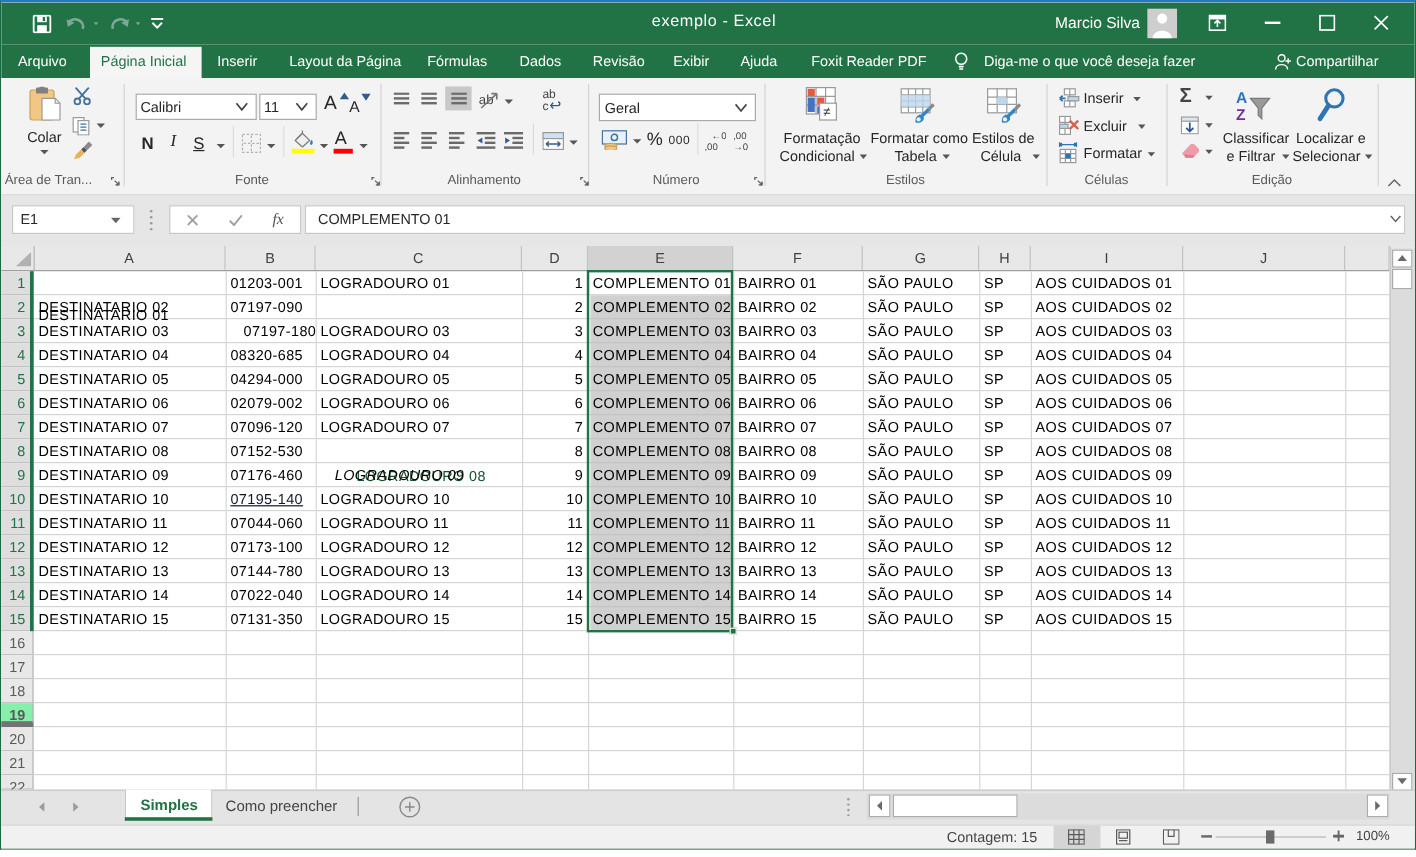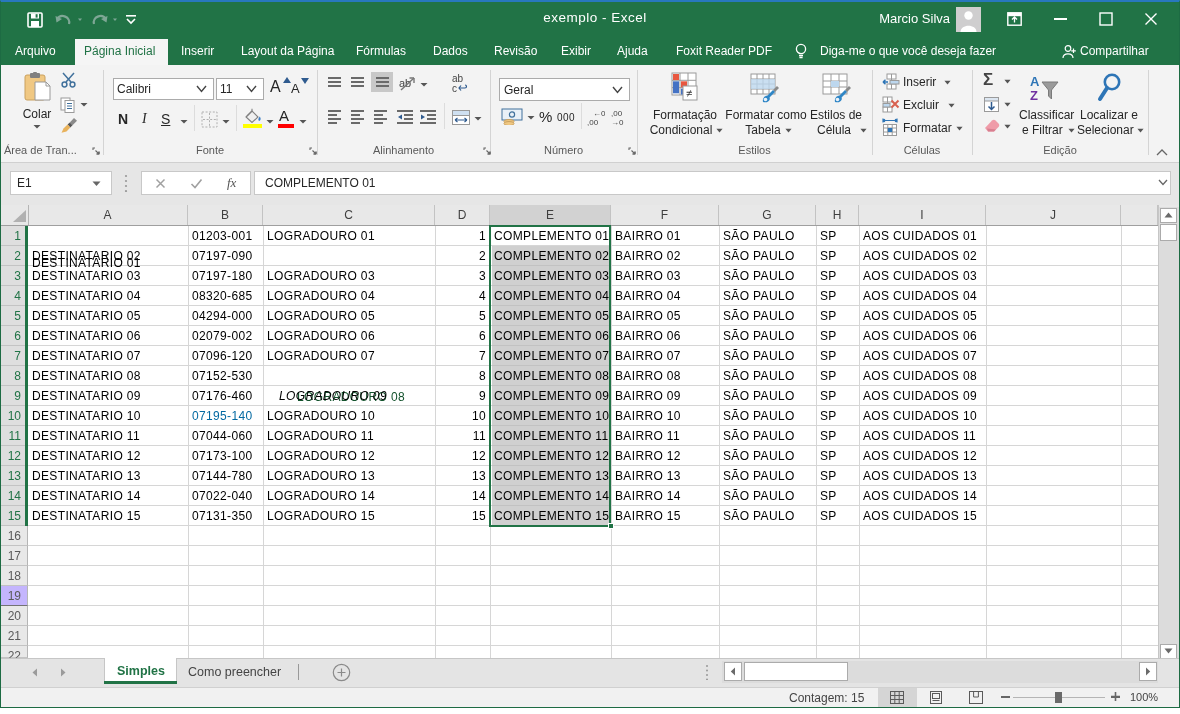--- a/index.html
+++ b/index.html
@@ -473,21 +473,21 @@
 <div class="abs" style="left:0px;top:484px;width:27px;height:20px;background:#dedede;border-bottom:1px solid #c3c3c3;border-right:1px solid #b5b5b5;color:#217346;font-size:12px;text-align:right;padding-right:6px;line-height:20px;">14</div>
 <div class="abs" style="left:27px;top:503px;width:1130px;height:1px;background:#d6d6d6;"></div>
 <div class="abs" style="left:0px;top:504px;width:27px;height:20px;background:#dedede;border-bottom:1px solid #c3c3c3;border-right:1px solid #b5b5b5;color:#217346;font-size:12px;text-align:right;padding-right:6px;line-height:20px;">15</div>
 <div class="abs" style="left:27px;top:523px;width:1130px;height:1px;background:#d6d6d6;"></div>
 <div class="abs" style="left:0px;top:524px;width:27px;height:20px;background:#e8e8e8;border-bottom:1px solid #c3c3c3;border-right:1px solid #b5b5b5;color:#5a5a5a;font-size:12px;text-align:right;padding-right:6px;line-height:20px;">16</div>
 <div class="abs" style="left:27px;top:543px;width:1130px;height:1px;background:#d6d6d6;"></div>
 <div class="abs" style="left:0px;top:544px;width:27px;height:20px;background:#e8e8e8;border-bottom:1px solid #c3c3c3;border-right:1px solid #b5b5b5;color:#5a5a5a;font-size:12px;text-align:right;padding-right:6px;line-height:20px;">17</div>
 <div class="abs" style="left:27px;top:563px;width:1130px;height:1px;background:#d6d6d6;"></div>
 <div class="abs" style="left:0px;top:564px;width:27px;height:20px;background:#e8e8e8;border-bottom:1px solid #c3c3c3;border-right:1px solid #b5b5b5;color:#5a5a5a;font-size:12px;text-align:right;padding-right:6px;line-height:20px;">18</div>
 <div class="abs" style="left:27px;top:583px;width:1130px;height:1px;background:#d6d6d6;"></div>
-<div class="abs" style="left:0px;top:584px;width:27px;height:20px;background:#c4b5fd;border-bottom:1px solid #737373;border-right:1px solid #b5b5b5;color:#5a5a5a;font-size:12px;text-align:right;padding-right:6px;line-height:20px;">19</div>
+<div class="abs" style="left:0px;top:584px;width:27px;height:20px;background:#86efac;border-bottom:5px solid #737373;border-right:1px solid #b5b5b5;color:#5a5a5a;font-size:12px;text-align:right;padding-right:6px;line-height:20px;font-weight:bold;">19</div>
 <div class="abs" style="left:27px;top:603px;width:1130px;height:1px;background:#d6d6d6;"></div>
 <div class="abs" style="left:0px;top:604px;width:27px;height:20px;background:#e8e8e8;border-bottom:1px solid #c3c3c3;border-right:1px solid #b5b5b5;color:#5a5a5a;font-size:12px;text-align:right;padding-right:6px;line-height:20px;">20</div>
 <div class="abs" style="left:27px;top:623px;width:1130px;height:1px;background:#d6d6d6;"></div>
 <div class="abs" style="left:0px;top:624px;width:27px;height:20px;background:#e8e8e8;border-bottom:1px solid #c3c3c3;border-right:1px solid #b5b5b5;color:#5a5a5a;font-size:12px;text-align:right;padding-right:6px;line-height:20px;">21</div>
 <div class="abs" style="left:27px;top:643px;width:1130px;height:1px;background:#d6d6d6;"></div>
 <div class="abs" style="left:0px;top:644px;width:27px;height:12px;background:#e8e8e8;border-bottom:1px solid #c3c3c3;border-right:1px solid #b5b5b5;color:#5a5a5a;font-size:12px;text-align:right;padding-right:6px;line-height:20px;">22</div>
 <div class="abs" style="left:24px;top:224px;width:3px;height:300px;background:#217346;"></div>
 <div class="abs" style="left:491px;top:244px;width:117px;height:280px;background:#d0d0d0;"></div>
 <div class="abs" style="left:491px;top:263px;width:117px;height:1px;background:#c2c2c2;"></div>
 <div class="abs" style="left:491px;top:283px;width:117px;height:1px;background:#c2c2c2;"></div>
@@ -513,21 +513,21 @@
 <div class="abs" style="left:858px;top:224px;width:127px;height:20px;color:#000;font-size:12px;letter-spacing:0.35px;line-height:20px;text-align:left;padding-left:4px;white-space:nowrap;overflow:hidden;">AOS CUIDADOS 01</div>
 <div class="abs" style="left:27px;top:244px;width:160px;height:20px;color:#000;font-size:12px;letter-spacing:0.35px;line-height:20px;text-align:left;padding-left:4px;white-space:nowrap;overflow:hidden;">DESTINATARIO 02</div>
 <div class="abs" style="left:187px;top:244px;width:75px;height:20px;color:#000;font-size:12px;letter-spacing:0.35px;line-height:20px;text-align:left;padding-left:4px;white-space:nowrap;overflow:hidden;">07197-090</div>
 <div class="abs" style="left:434px;top:244px;width:55px;height:20px;color:#000;font-size:12px;letter-spacing:0.35px;line-height:20px;text-align:right;padding-right:4px;white-space:nowrap;overflow:hidden;">2</div>
 <div class="abs" style="left:489px;top:244px;width:121px;height:20px;color:#000;font-size:12px;letter-spacing:0.35px;line-height:20px;text-align:left;padding-left:4px;white-space:nowrap;overflow:hidden;">COMPLEMENTO 02</div>
 <div class="abs" style="left:610px;top:244px;width:108px;height:20px;color:#000;font-size:12px;letter-spacing:0.35px;line-height:20px;text-align:left;padding-left:4px;white-space:nowrap;overflow:hidden;">BAIRRO 02</div>
 <div class="abs" style="left:718px;top:244px;width:97px;height:20px;color:#000;font-size:12px;letter-spacing:0.35px;line-height:20px;text-align:left;padding-left:4px;white-space:nowrap;overflow:hidden;">SÃO PAULO</div>
 <div class="abs" style="left:815px;top:244px;width:43px;height:20px;color:#000;font-size:12px;letter-spacing:0.35px;line-height:20px;text-align:left;padding-left:4px;white-space:nowrap;overflow:hidden;">SP</div>
 <div class="abs" style="left:858px;top:244px;width:127px;height:20px;color:#000;font-size:12px;letter-spacing:0.35px;line-height:20px;text-align:left;padding-left:4px;white-space:nowrap;overflow:hidden;">AOS CUIDADOS 02</div>
 <div class="abs" style="left:27px;top:264px;width:160px;height:20px;color:#000;font-size:12px;letter-spacing:0.35px;line-height:20px;text-align:left;padding-left:4px;white-space:nowrap;overflow:hidden;">DESTINATARIO 03</div>
-<div class="abs" style="left:187px;top:264px;width:75px;height:20px;color:#000;font-size:12px;letter-spacing:0.35px;line-height:20px;text-align:left;padding-left:4px;white-space:nowrap;overflow:hidden;">07197-180</div>
+<div class="abs" style="left:187px;top:264px;width:75px;height:20px;color:#000;font-size:12px;letter-spacing:0.35px;line-height:20px;text-align:left;padding-left:15px;white-space:nowrap;overflow:hidden;">07197-180</div>
 <div class="abs" style="left:262px;top:264px;width:172px;height:20px;color:#000;font-size:12px;letter-spacing:0.35px;line-height:20px;text-align:left;padding-left:4px;white-space:nowrap;overflow:hidden;">LOGRADOURO 03</div>
 <div class="abs" style="left:434px;top:264px;width:55px;height:20px;color:#000;font-size:12px;letter-spacing:0.35px;line-height:20px;text-align:right;padding-right:4px;white-space:nowrap;overflow:hidden;">3</div>
 <div class="abs" style="left:489px;top:264px;width:121px;height:20px;color:#000;font-size:12px;letter-spacing:0.35px;line-height:20px;text-align:left;padding-left:4px;white-space:nowrap;overflow:hidden;">COMPLEMENTO 03</div>
 <div class="abs" style="left:610px;top:264px;width:108px;height:20px;color:#000;font-size:12px;letter-spacing:0.35px;line-height:20px;text-align:left;padding-left:4px;white-space:nowrap;overflow:hidden;">BAIRRO 03</div>
 <div class="abs" style="left:718px;top:264px;width:97px;height:20px;color:#000;font-size:12px;letter-spacing:0.35px;line-height:20px;text-align:left;padding-left:4px;white-space:nowrap;overflow:hidden;">SÃO PAULO</div>
 <div class="abs" style="left:815px;top:264px;width:43px;height:20px;color:#000;font-size:12px;letter-spacing:0.35px;line-height:20px;text-align:left;padding-left:4px;white-space:nowrap;overflow:hidden;">SP</div>
 <div class="abs" style="left:858px;top:264px;width:127px;height:20px;color:#000;font-size:12px;letter-spacing:0.35px;line-height:20px;text-align:left;padding-left:4px;white-space:nowrap;overflow:hidden;">AOS CUIDADOS 03</div>
 <div class="abs" style="left:27px;top:284px;width:160px;height:20px;color:#000;font-size:12px;letter-spacing:0.35px;line-height:20px;text-align:left;padding-left:4px;white-space:nowrap;overflow:hidden;">DESTINATARIO 04</div>
 <div class="abs" style="left:187px;top:284px;width:75px;height:20px;color:#000;font-size:12px;letter-spacing:0.35px;line-height:20px;text-align:left;padding-left:4px;white-space:nowrap;overflow:hidden;">08320-685</div>
 <div class="abs" style="left:262px;top:284px;width:172px;height:20px;color:#000;font-size:12px;letter-spacing:0.35px;line-height:20px;text-align:left;padding-left:4px;white-space:nowrap;overflow:hidden;">LOGRADOURO 04</div>
@@ -576,21 +576,21 @@
 <div class="abs" style="left:27px;top:384px;width:160px;height:20px;color:#000;font-size:12px;letter-spacing:0.35px;line-height:20px;text-align:left;padding-left:4px;white-space:nowrap;overflow:hidden;">DESTINATARIO 09</div>
 <div class="abs" style="left:187px;top:384px;width:75px;height:20px;color:#000;font-size:12px;letter-spacing:0.35px;line-height:20px;text-align:left;padding-left:4px;white-space:nowrap;overflow:hidden;">07176-460</div>
 <div class="abs" style="left:262px;top:384px;width:172px;height:20px;color:#000;font-size:12px;letter-spacing:0.35px;line-height:20px;text-align:left;padding-left:16px;white-space:nowrap;overflow:hidden;font-style:italic;">LOGRADOURO 09</div>
 <div class="abs" style="left:434px;top:384px;width:55px;height:20px;color:#000;font-size:12px;letter-spacing:0.35px;line-height:20px;text-align:right;padding-right:4px;white-space:nowrap;overflow:hidden;">9</div>
 <div class="abs" style="left:489px;top:384px;width:121px;height:20px;color:#000;font-size:12px;letter-spacing:0.35px;line-height:20px;text-align:left;padding-left:4px;white-space:nowrap;overflow:hidden;">COMPLEMENTO 09</div>
 <div class="abs" style="left:610px;top:384px;width:108px;height:20px;color:#000;font-size:12px;letter-spacing:0.35px;line-height:20px;text-align:left;padding-left:4px;white-space:nowrap;overflow:hidden;">BAIRRO 09</div>
 <div class="abs" style="left:718px;top:384px;width:97px;height:20px;color:#000;font-size:12px;letter-spacing:0.35px;line-height:20px;text-align:left;padding-left:4px;white-space:nowrap;overflow:hidden;">SÃO PAULO</div>
 <div class="abs" style="left:815px;top:384px;width:43px;height:20px;color:#000;font-size:12px;letter-spacing:0.35px;line-height:20px;text-align:left;padding-left:4px;white-space:nowrap;overflow:hidden;">SP</div>
 <div class="abs" style="left:858px;top:384px;width:127px;height:20px;color:#000;font-size:12px;letter-spacing:0.35px;line-height:20px;text-align:left;padding-left:4px;white-space:nowrap;overflow:hidden;">AOS CUIDADOS 09</div>
 <div class="abs" style="left:27px;top:404px;width:160px;height:20px;color:#000;font-size:12px;letter-spacing:0.35px;line-height:20px;text-align:left;padding-left:4px;white-space:nowrap;overflow:hidden;">DESTINATARIO 10</div>
-<div class="abs" style="left:187px;top:404px;width:75px;height:20px;color:#0369a1;font-size:12px;letter-spacing:0.35px;line-height:20px;text-align:left;padding-left:4px;white-space:nowrap;overflow:hidden;">07195-140</div>
+<div class="abs" style="left:187px;top:404px;width:75px;height:20px;color:#0f172a;font-size:12px;letter-spacing:0.35px;line-height:20px;text-align:left;padding-left:4px;white-space:nowrap;overflow:hidden;text-decoration:underline;">07195-140</div>
 <div class="abs" style="left:262px;top:404px;width:172px;height:20px;color:#000;font-size:12px;letter-spacing:0.35px;line-height:20px;text-align:left;padding-left:4px;white-space:nowrap;overflow:hidden;">LOGRADOURO 10</div>
 <div class="abs" style="left:434px;top:404px;width:55px;height:20px;color:#000;font-size:12px;letter-spacing:0.35px;line-height:20px;text-align:right;padding-right:4px;white-space:nowrap;overflow:hidden;">10</div>
 <div class="abs" style="left:489px;top:404px;width:121px;height:20px;color:#000;font-size:12px;letter-spacing:0.35px;line-height:20px;text-align:left;padding-left:4px;white-space:nowrap;overflow:hidden;">COMPLEMENTO 10</div>
 <div class="abs" style="left:610px;top:404px;width:108px;height:20px;color:#000;font-size:12px;letter-spacing:0.35px;line-height:20px;text-align:left;padding-left:4px;white-space:nowrap;overflow:hidden;">BAIRRO 10</div>
 <div class="abs" style="left:718px;top:404px;width:97px;height:20px;color:#000;font-size:12px;letter-spacing:0.35px;line-height:20px;text-align:left;padding-left:4px;white-space:nowrap;overflow:hidden;">SÃO PAULO</div>
 <div class="abs" style="left:815px;top:404px;width:43px;height:20px;color:#000;font-size:12px;letter-spacing:0.35px;line-height:20px;text-align:left;padding-left:4px;white-space:nowrap;overflow:hidden;">SP</div>
 <div class="abs" style="left:858px;top:404px;width:127px;height:20px;color:#000;font-size:12px;letter-spacing:0.35px;line-height:20px;text-align:left;padding-left:4px;white-space:nowrap;overflow:hidden;">AOS CUIDADOS 10</div>
 <div class="abs" style="left:27px;top:424px;width:160px;height:20px;color:#000;font-size:12px;letter-spacing:0.35px;line-height:20px;text-align:left;padding-left:4px;white-space:nowrap;overflow:hidden;">DESTINATARIO 11</div>
 <div class="abs" style="left:187px;top:424px;width:75px;height:20px;color:#000;font-size:12px;letter-spacing:0.35px;line-height:20px;text-align:left;padding-left:4px;white-space:nowrap;overflow:hidden;">07044-060</div>
 <div class="abs" style="left:262px;top:424px;width:172px;height:20px;color:#000;font-size:12px;letter-spacing:0.35px;line-height:20px;text-align:left;padding-left:4px;white-space:nowrap;overflow:hidden;">LOGRADOURO 11</div>

